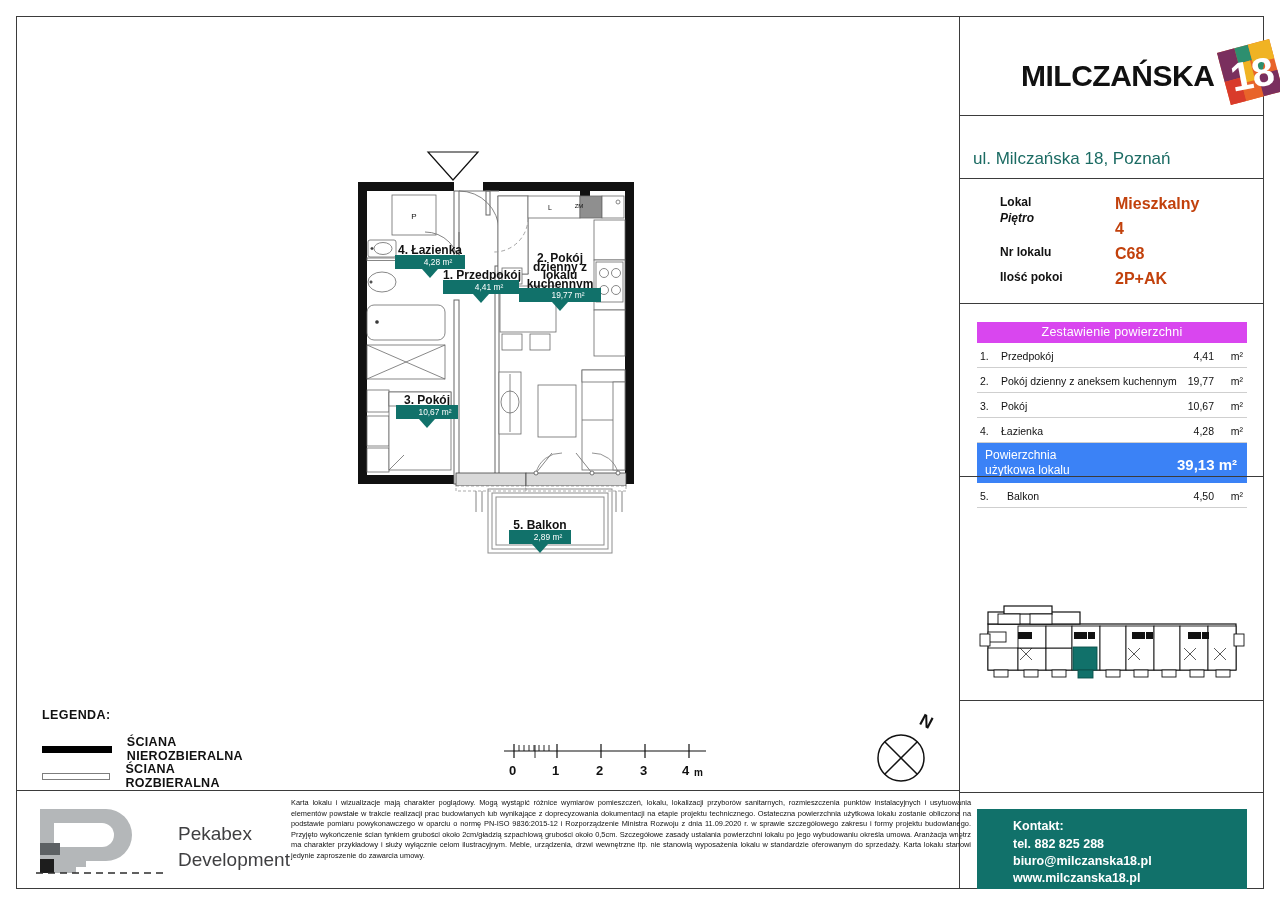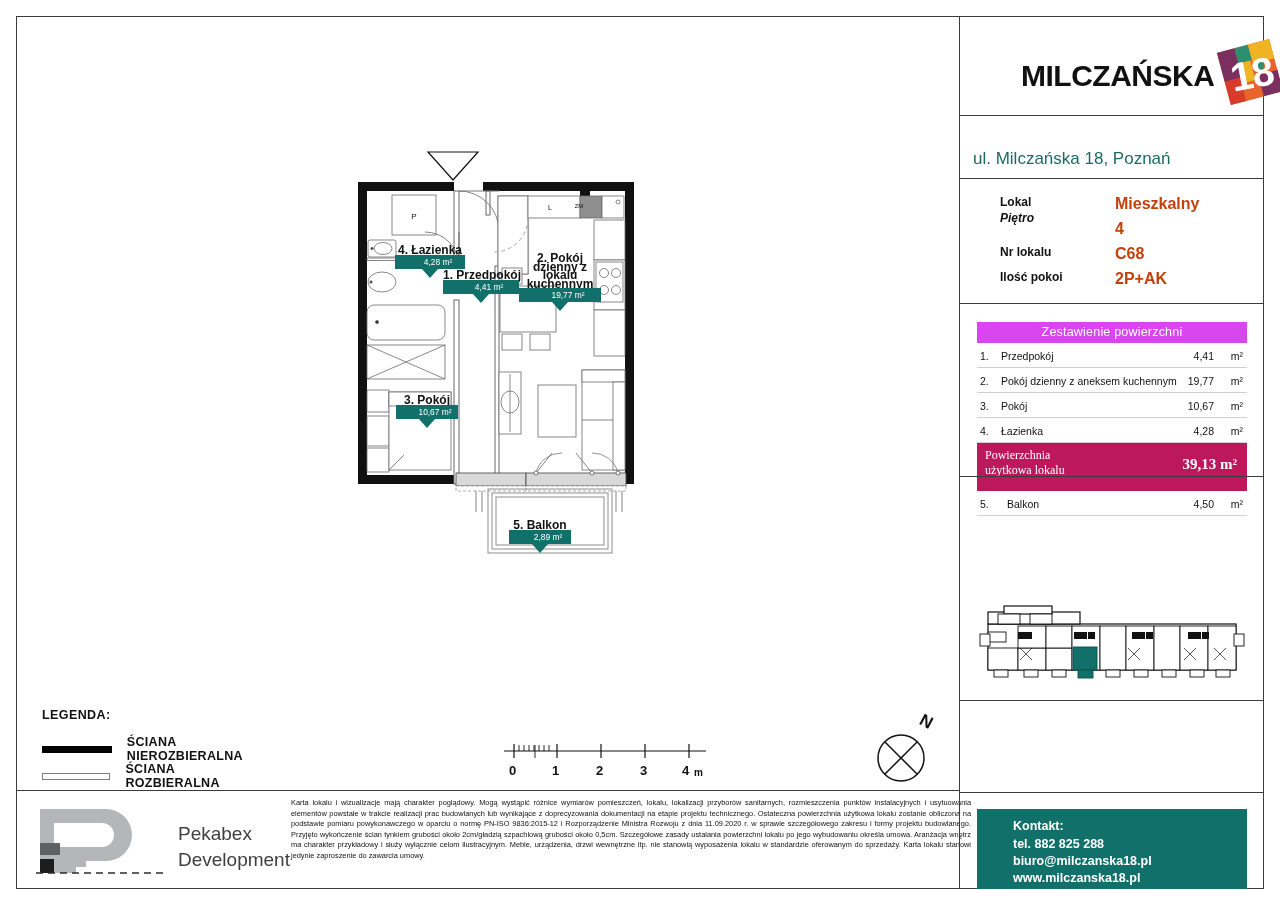--- a/index.html
+++ b/index.html
@@ -77,21 +77,21 @@
   }
   .tbl-row {
     position: relative; height: 25px; border-bottom: 1px solid #cfcfcf;
     font-size: 10.5px; color: #111;
   }
   .tbl-row .num { position: absolute; left: 3px; top: 7px; }
   .tbl-row .nm  { position: absolute; left: 24px; top: 7px; }
   .tbl-row .val { position: absolute; right: 33px; top: 7px; }
   .tbl-row .un  { position: absolute; right: 4px; top: 7px; }
   .tbl-total {
-    position: relative; height: 48px; background: #be185d; color: #fff; font-family: Liberation Serif, serif;
+    position: relative; height: 40px; background: #3b82f6; color: #fff;
   }
   .tbl-total .t1 { position: absolute; left: 8px; top: 5px; font-size: 12px; line-height: 15px; }
   .tbl-total .t2 { position: absolute; right: 10px; top: 13px; font-size: 15px; font-weight: bold; }
   .tbl-row.last { border-bottom: 1px solid #cfcfcf; }
   .tbl-row.last .nm { left: 30px; }
 
   .rdiv {
     position: absolute; left: 0; width: 304px; height: 0;
     border-top: 1px solid #3b3b3b;
   }

